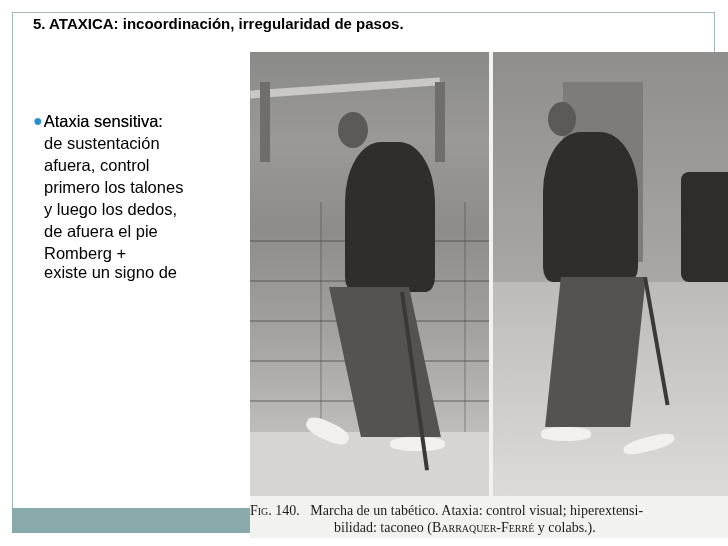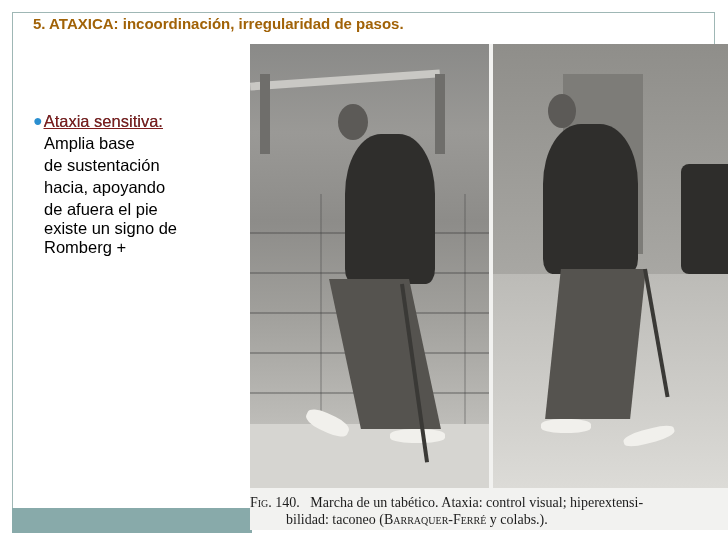--- a/index.html
+++ b/index.html
@@ -1,26 +1,26 @@
 <!DOCTYPE html>
 <html><head>
 <meta charset="utf-8">
 <style>
   html, body { margin:0; padding:0; }
   body { width:728px; height:546px; background:#ffffff; position:relative; overflow:hidden; font-family:"Liberation Sans", sans-serif; }
   .frame { position:absolute; left:12px; top:12px; width:703px; height:496px; border:1px solid #9fb7b5; border-bottom:none; box-sizing:border-box; }
   .footer-bar { position:absolute; left:12px; top:508px; width:240px; height:25px; background:#88aaaa; }
-  .title { position:absolute; left:33px; top:15px; font-size:15px; font-weight:bold; color:#a16207; white-space:nowrap; }
+  .title { position:absolute; left:33px; top:15px; font-size:15px; font-weight:bold; color:#000000; white-space:nowrap; }
   .bullet-block { position:absolute; left:33px; top:110px; width:210px; font-size:16.5px; line-height:22px; color:#000; }
   .bullet-head { display:flex; align-items:flex-start; }
   .bullet-dot { color:#2a8fd0; font-size:16px; margin-right:1px; }
-  .bullet-head-text { color:#7f1d1d; text-shadow:0 0 0.4px #555;text-decoration:underline; }
+  .bullet-head-text { color:#000000; text-shadow:0 0 0.4px #555; }
   .body-line { display:block; padding-left:11px; }
   .body-line.last { line-height:16px; }
-  .scan { position:absolute; left:250px; top:44px; width:478px; height:486px; background:#f2f2f0; }
+  .scan { position:absolute; left:250px; top:52px; width:478px; height:486px; background:#f2f2f0; }
   .photo { position:absolute; top:0; height:444px; overflow:hidden; }
   .photo-left { left:0; width:239px; background:linear-gradient(180deg,#8a8a88 0%,#9a9996 20%,#8d8c89 40%,#a09f9b 60%,#bdbcb8 85%,#d8d7d3 100%); }
   .photo-right { left:243px; width:235px; background:linear-gradient(180deg,#a09f9b 0%,#b4b3af 40%,#c8c7c3 70%,#dcdbd7 100%); }
   .wall-stones { position:absolute; left:0; top:150px; width:239px; height:240px;
     background:
       repeating-linear-gradient(180deg, transparent 0 38px, rgba(60,60,60,0.35) 38px 40px),
       repeating-linear-gradient(90deg, transparent 0 70px, rgba(60,60,60,0.25) 70px 72px);
   }
   .rail { position:absolute; left:0; top:32px; width:190px; height:8px; background:#c9c8c4; transform:rotate(-4deg); }
   .rail-post { position:absolute; top:30px; width:10px; height:80px; background:#6f6e6b; }
@@ -28,42 +28,43 @@
   .figure { position:absolute; background:#2f2e2c; border-radius:40% 40% 10% 10%; }
   .head { position:absolute; background:#5c5a57; border-radius:50%; }
   .legs { position:absolute; background:#55534f; }
   .shoe { position:absolute; background:#f1f0ec; border-radius:40%; }
   .cane { position:absolute; width:4px; background:#3a3936; transform-origin:top; }
   .door { position:absolute; left:70px; top:30px; width:80px; height:180px; background:#7d7c78; }
   .car { position:absolute; left:188px; top:120px; width:47px; height:110px; background:#2e2d2b; border-radius:8px 0 0 8px; }
   .wall-right { position:absolute; left:0; top:0; width:235px; height:230px; background:linear-gradient(180deg,#8f8e8a,#a8a7a3); }
   .caption { position:absolute; left:0; top:450px; width:478px; font-family:"Liberation Serif", serif; font-size:14px; line-height:17px; color:#1c1c1c; }
   .caption-line1 { display:block; padding-left:0; white-space:nowrap; }
-  .caption-line2 { display:block; padding-left:36px; white-space:nowrap; }
+  .caption-line2 { display:block; padding-left:84px; white-space:nowrap; }
   .sc { font-variant:small-caps; }
 </style>
 </head>
 <body>
 
 <div class="frame"></div>
 <div class="footer-bar"></div>
 
 <div class="title">5. ATAXICA: incoordinación, irregularidad de pasos.</div>
 
 <div class="bullet-block">
   <div class="bullet-head">
     <span class="bullet-dot">●</span>
     <span class="bullet-head-text">Ataxia sensitiva:</span>
   </div>
-  <span class="body-line">Amplia base</span>
   <span class="body-line">de sustentación</span>
-  <span class="body-line">hacia, apoyando</span>
+  <span class="body-line">afuera, control</span>
+  <span class="body-line">primero los talones</span>
+  <span class="body-line">y luego los dedos,</span>
   <span class="body-line">de afuera el pie</span>
+  <span class="body-line">Romberg +</span>
   <span class="body-line last">existe un signo de</span>
-  <span class="body-line">Romberg +</span>
 </div>
 
 <div class="scan">
   <div class="photo photo-left" title="Hombre caminando con bastón junto a un muro de piedra">
     <div class="wall-stones"></div>
     <div class="rail"></div>
     <div class="rail-post" style="left:10px"></div>
     <div class="rail-post" style="left:185px"></div>
     <div class="ground-left"></div>
     <div class="head" style="left:88px;top:60px;width:30px;height:36px;"></div>

